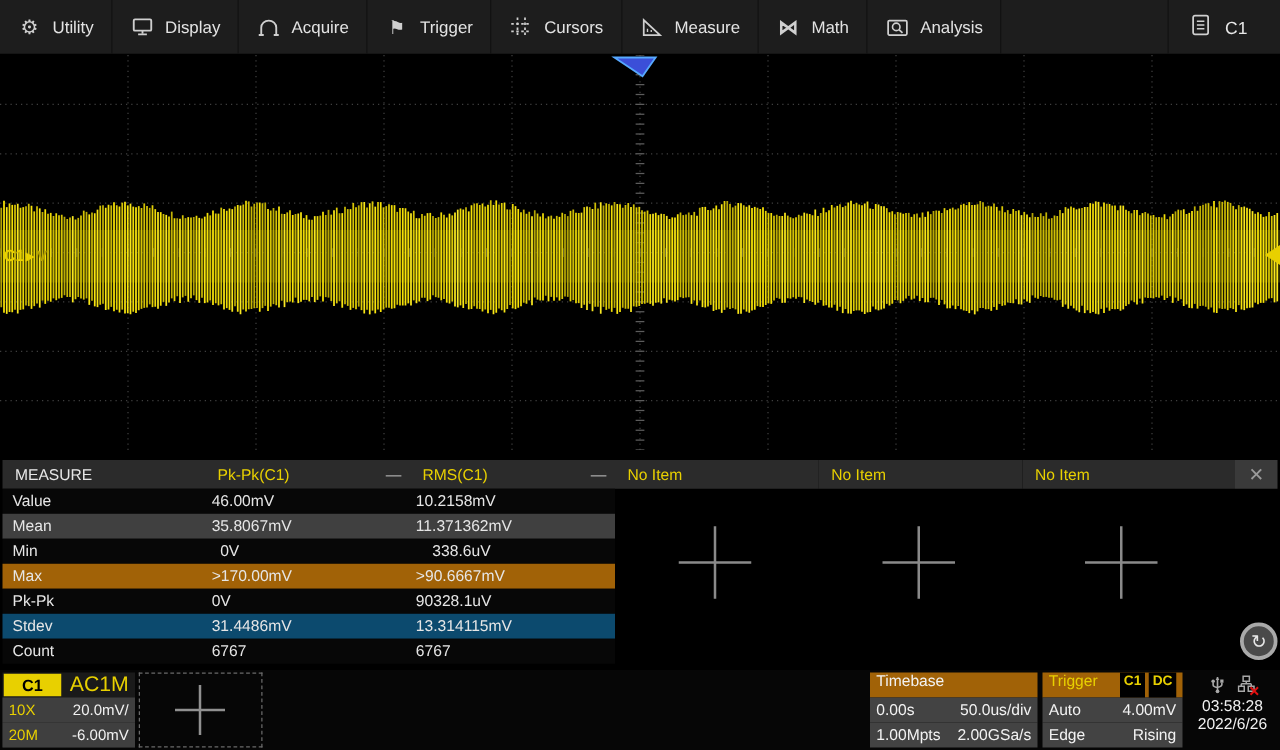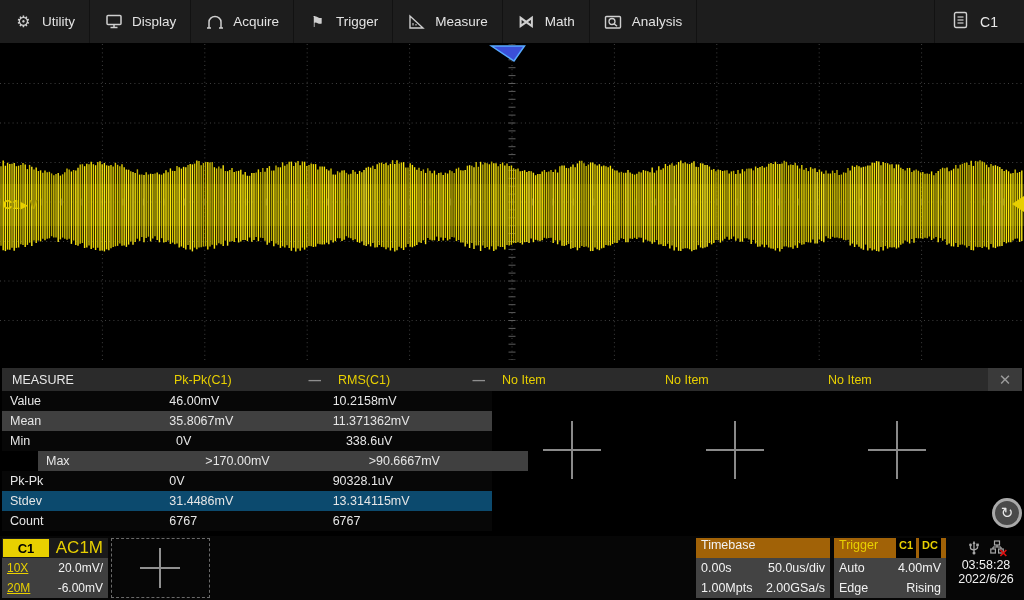--- a/index.html
+++ b/index.html
@@ -54,21 +54,21 @@
 
   
   .bbar{position:absolute;top:536px;left:0;width:1024px;height:64px;background:#060606;}
   .chbox{position:absolute;left:2px;top:2px;width:106px;height:60px;background:#1a1a1a;font-size:12px;}
   .chbox .hd{height:20px;display:flex;align-items:center;justify-content:space-between;}
   .c1chip{width:46px;height:18px;margin:1px;background:#e8d000;color:#000;font-weight:bold;
     display:flex;align-items:center;justify-content:center;font-size:13px;}
   .coup{color:#e8d000;padding-right:5px;font-size:17px;}
   .grow{height:20px;background:#3f3f3f;display:flex;align-items:center;justify-content:space-between;
     padding:0 5px;box-sizing:border-box;}
-  .grow .k{color:#e8d000;text-decoration:underline;}
+  .grow .k{color:#e8d000;}
   .grow .v{color:#f2f2f2;}
   .addbox{position:absolute;left:111px;top:2px;width:97px;height:58px;border:1px dashed #6a6a6a;}
   .addbox .sm{position:absolute;left:28px;top:9px;width:40px;height:40px;}
   .addbox .sm::before{content:"";position:absolute;left:0;top:19px;width:40px;height:1.5px;background:#909090;}
   .addbox .sm::after{content:"";position:absolute;left:19px;top:0;width:1.5px;height:40px;background:#909090;}
   .tbox{position:absolute;top:2px;font-size:12.5px;}
   .tbox .hd{height:20px;display:flex;justify-content:space-between;
     padding:0 5px;background:#a16207;}
   .tbox .rw{height:20px;background:#434343;display:flex;align-items:center;
     justify-content:space-between;padding:0 5px;color:#f2f2f2;}
@@ -114,20 +114,33 @@
               <line x1="13" y1="14" x2="17" y2="14" stroke="#cfcfcf" stroke-width="1.5"></line>
             </svg>
           </span>
           <span>Acquire</span>
         </div>
         <div class="mi">
           <span class="ic">
             <span style="font-size:15px;">⚑</span>
           </span>
           <span>Trigger</span>
+        </div>
+        <div class="mi">
+          <span class="ic">
+            <svg width="17" height="17" viewBox="0 0 17 17">
+              <g stroke="#cfcfcf" stroke-width="1.4" stroke-dasharray="2 2">
+                <line x1="6" y1="1" x2="6" y2="16"></line>
+                <line x1="12" y1="1" x2="12" y2="16"></line>
+                <line x1="1" y1="6" x2="16" y2="6"></line>
+                <line x1="1" y1="12" x2="16" y2="12"></line>
+              </g>
+            </svg>
+          </span>
+          <span>Cursors</span>
         </div>
         <div class="mi">
           <span class="ic">
             <svg width="17" height="16" viewBox="0 0 17 16">
               <path d="M2 2 L2 14 L15 14 Z" fill="none" stroke="#cfcfcf" stroke-width="1.4"></path>
               <path d="M5 9 L5 11.5 M8 10 L8 11.5" stroke="#cfcfcf" stroke-width="1.1"></path>
             </svg>
           </span>
           <span>Measure</span>
         </div>
@@ -779,21 +792,21 @@
       <div class="mrow" style="top: 411px; background: #404040;">
         <span class="c0">Mean</span>
         <span class="c1v">35.8067mV</span>
         <span class="c2v">11.371362mV</span>
       </div>
       <div class="mrow" style="top: 431px; background: rgb(7, 7, 7); gap: 20px;">
         <span class="c0">Min</span>
         <span class="c1v">0V</span>
         <span class="c2v">338.6uV</span>
       </div>
-      <div class="mrow" style="top: 451px; background: #404040; margin-left: 36px;">
+      <div class="mrow" style="top: 451px; background: #a16207;">
         <span class="c0">Max</span>
         <span class="c1v">&gt;170.00mV</span>
         <span class="c2v">&gt;90.6667mV</span>
       </div>
       <div class="mrow" style="top: 471px; background: rgb(7, 7, 7);">
         <span class="c0">Pk-Pk</span>
         <span class="c1v">0V</span>
         <span class="c2v">90328.1uV</span>
       </div>
       <div class="mrow" style="top: 491px; background: #0c4a6e;">

